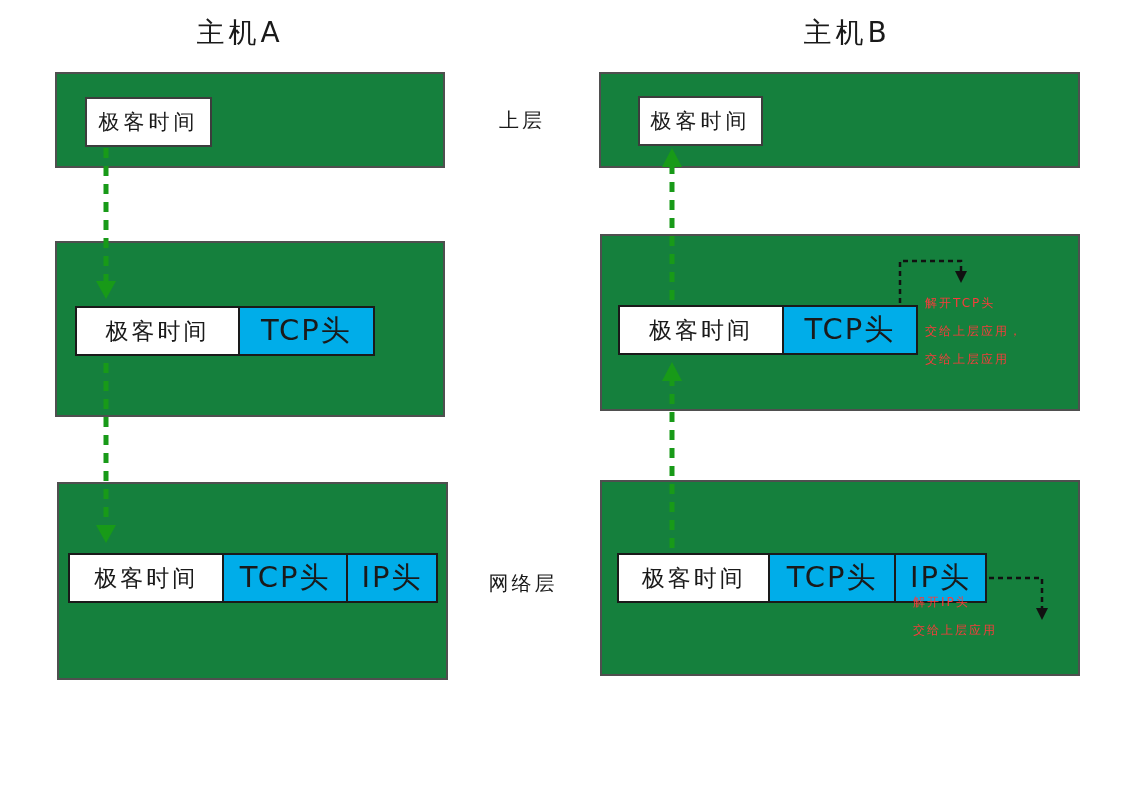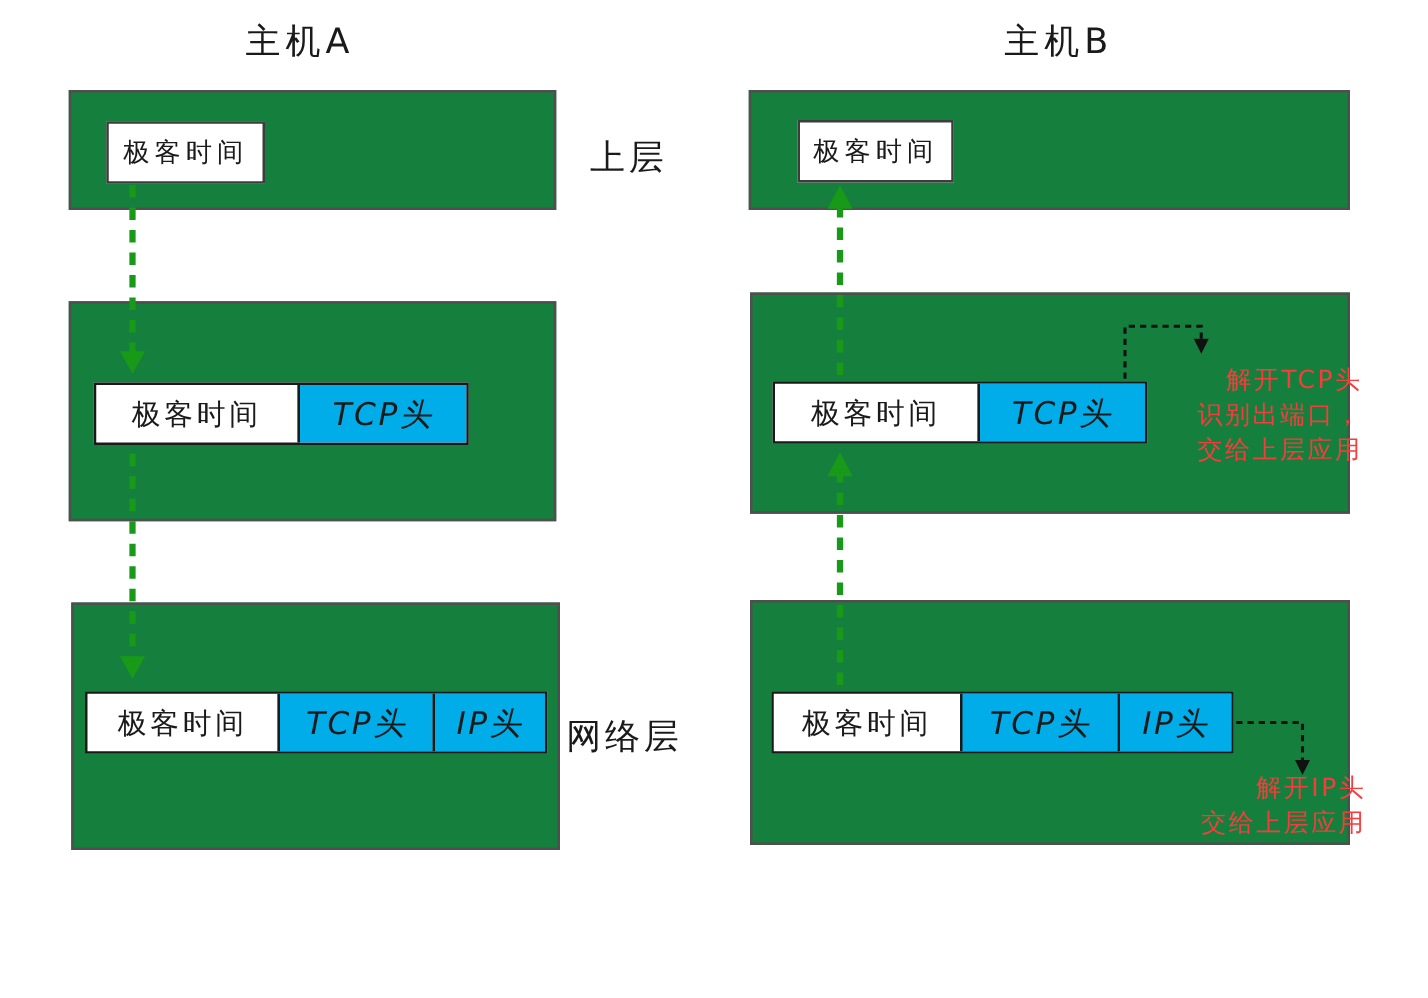--- a/index.html
+++ b/index.html
@@ -7,34 +7,34 @@
     --arrow-green:#189A18;
     --note-red:#FA3B3B;
     --ink:#1a1a1a;
     --box-edge:#4f4f4f;
   }
   html,body{margin:0;padding:0;background:#ffffff;}
   body{font-family:"DejaVu Sans","Liberation Sans",sans-serif;color:var(--ink);}
   .canvas{position:relative;width:1142px;height:684px;background:#ffffff;overflow:hidden;}
 
   .host-title{position:absolute;font-size:28px;text-align:center;letter-spacing:4px;white-space:nowrap;}
-  .layer-label{position:absolute;font-size:28px;letter-spacing:3px;white-space:nowrap;}
+  .layer-label{position:absolute;font-size:20px;text-align:center;letter-spacing:3px;white-space:nowrap;}
 
   .outer-box{position:absolute;background:#15803d;border:2px solid var(--box-edge);box-sizing:border-box;}
 
   .geek-box{position:absolute;border:2px solid #3d3d3d;box-sizing:border-box;background:#fff;
             display:flex;align-items:center;justify-content:center;font-size:21px;letter-spacing:4px;white-space:nowrap;}
 
   .packet-bar{position:absolute;display:flex;border:2px solid #1a1a1a;box-sizing:border-box;height:50px;background:#fff;}
   .seg{display:flex;align-items:center;justify-content:center;box-sizing:border-box;height:100%;
        font-size:23px;letter-spacing:3px;white-space:nowrap;}
   .seg + .seg{border-left:2px solid #1a1a1a;}
-  .seg.hdr{background:var(--header-blue);font-size:25px;letter-spacing:2px;font-style:italic;}
+  .seg.hdr{background:var(--header-blue);font-size:29px;letter-spacing:2px;}
 
-  .note{position:absolute;color:var(--note-red);font-size:20px;text-align:right;letter-spacing:2px;white-space:nowrap;}
+  .note{position:absolute;color:var(--note-red);font-size:12px;text-align:left;letter-spacing:2px;white-space:nowrap;}
   .note div{line-height:28px;}
 
   svg.overlay{position:absolute;left:0;top:0;width:1142px;height:798px;pointer-events:none;}
   .g-line{fill:none;stroke:var(--arrow-green);stroke-width:5;stroke-dasharray:10 8;}
   .g-head{fill:var(--arrow-green);stroke:none;}
   .k-line{fill:none;stroke:#111;stroke-width:2.5;stroke-dasharray:5 4;}
   .k-head{fill:#111;stroke:none;}
 </style>
 </head>
 <body>
@@ -81,24 +81,24 @@
   <div class="outer-box" style="left:600px;top:480px;width:480px;height:196px;">
     <div class="packet-bar" style="left:15px;top:71px;width:370px;">
       <div class="seg" style="width:151px;">极客时间</div>
       <div class="seg hdr" style="width:127px;">TCP头</div>
       <div class="seg hdr" style="width:92px;">IP头</div>
     </div>
   </div>
 
   <div class="note" style="left:925px;top:289px;width:165px;">
     <div>解开TCP头</div>
-    <div>识别出端口，</div>
+    <div>交给上层应用，</div>
     <div>交给上层应用</div>
   </div>
-  <div class="note" style="left:913px;top:616px;width:180px;">
+  <div class="note" style="left:913px;top:588px;width:180px;">
     <div>解开IP头</div>
     <div>交给上层应用</div>
   </div>
 
   <svg class="overlay" viewBox="0 0 1142 798" xmlns="http://www.w3.org/2000/svg">
 
     <g>
       <path class="g-line" d="M106,148 V284"></path>
       <polygon class="g-head" points="106,299 96,281 116,281"></polygon>
     </g>

